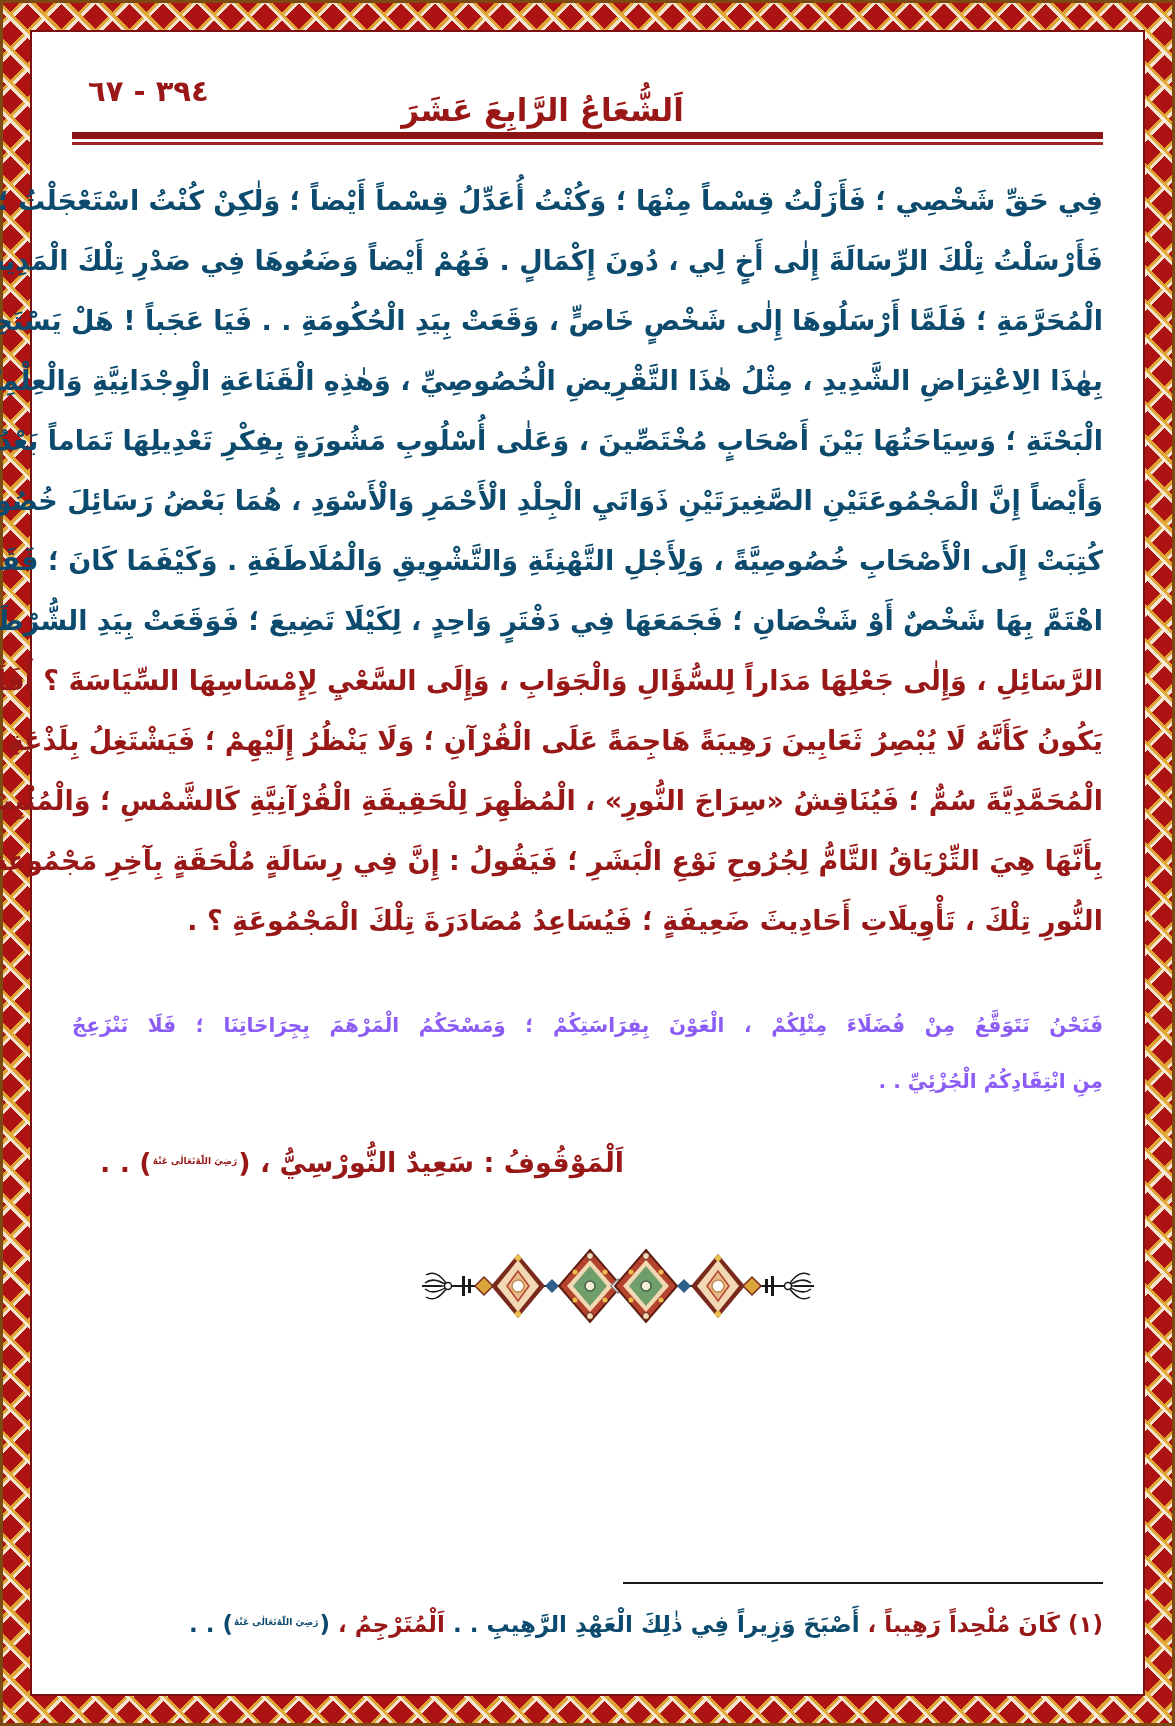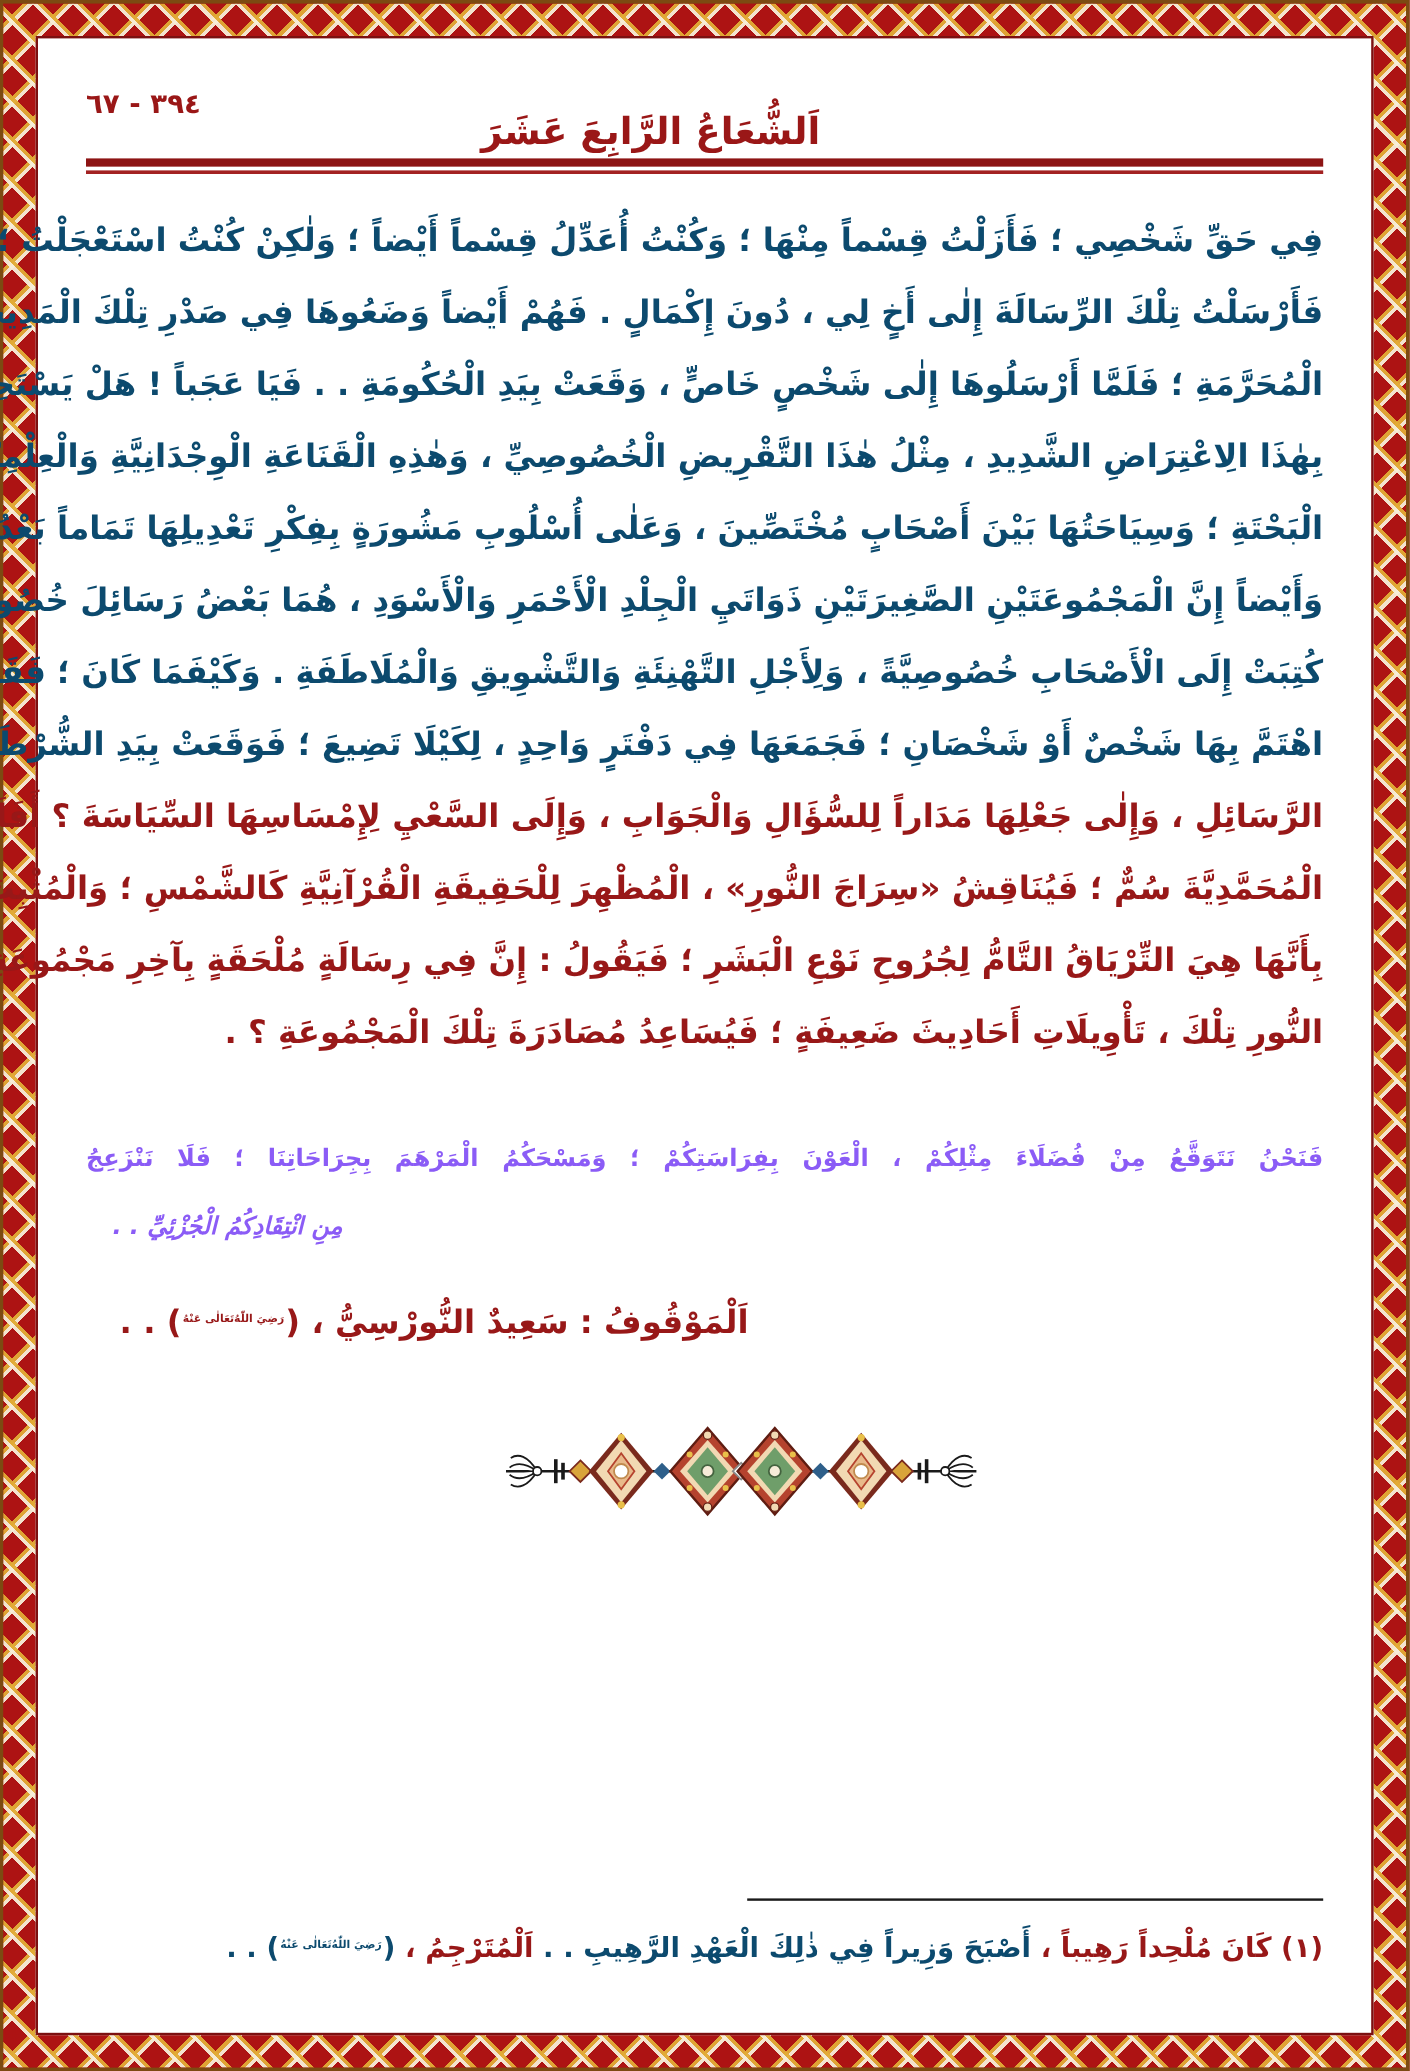--- a/index.html
+++ b/index.html
@@ -27,41 +27,41 @@
     font-weight:700;
     color:#1b1b1b;
   }
   
   .hdr{position:relative;height:52px;margin-top:40px;}
   .hdr .title{
     position:absolute;top:0;left:50%;transform:translateX(calc(-50% - 45px));
     font-size:31px;color:#9a1717;white-space:nowrap;margin-top:20px;
   }
   .hdr .pnum{
-    position:absolute;top:2px;left:0;
-    font-size:23px;color:#9a1717;direction:rtl;white-space:nowrap;
+    position:absolute;top:2px;left:16px;
+    font-size:29px;color:#9a1717;direction:rtl;white-space:nowrap;
   }
   .hrule{margin-top:8px;}
   .hrule .thick{height:7px;background:#8d1414;}
   .hrule .gap{height:3px;background:#fff;}
   .hrule .thin{height:3px;background:#a32222;}
   
   .body{margin-top:26px;font-size:27px;}
   .bline{
     line-height:60px;height:60px;white-space:nowrap;
     text-align:justify;text-align-last:justify;
     overflow:visible;
   }
   .bline.lastline{text-align-last:right;}
   .red{color:#981818;}
   .black{color:#0c4a6e;}
   
   .quote{margin-top:46px;font-size:20px;color:#8b5cf6;}
   .qline1{line-height:56px;height:56px;text-align:justify;text-align-last:justify;white-space:nowrap;}
-  .qline2{line-height:56px;height:56px;text-align:left;padding-left:22px;font-style:italic;}
+  .qline2{line-height:56px;height:56px;text-align:right;padding-left:22px;}
   
   .sig{margin-top:28px;font-size:27px;color:#981818;text-align:left;padding-left:28px;line-height:52px;}
   
   .seal{
     display:inline-flex;flex-direction:row;align-items:center;
     font-size:9px;line-height:1.1;vertical-align:middle;
     transform:translateY(-3px);padding:0 1px;
   }
   
   .ornament-wrap{margin-top:58px;text-align:center;transform:translateX(30px);}
@@ -90,20 +90,21 @@
       <div class="body">
         <div class="bline black">فِي حَقِّ شَخْصِي ؛ فَأَزَلْتُ قِسْماً مِنْهَا ؛ وَكُنْتُ أُعَدِّلُ قِسْماً أَيْضاً ؛ وَلٰكِنْ كُنْتُ اسْتَعْجَلْتُ ؛</div>
         <div class="bline black">فَأَرْسَلْتُ تِلْكَ الرِّسَالَةَ إِلٰى أَخٍ لِي ، دُونَ إِكْمَالٍ . فَهُمْ أَيْضاً وَضَعُوهَا فِي صَدْرِ تِلْكَ الْمَدِيحَةِ</div>
         <div class="bline black">الْمُحَرَّمَةِ ؛ فَلَمَّا أَرْسَلُوهَا إِلٰى شَخْصٍ خَاصٍّ ، وَقَعَتْ بِيَدِ الْحُكُومَةِ . . فَيَا عَجَباً ! هَلْ يَسْتَحِقُّ</div>
         <div class="bline black">بِهٰذَا الِاعْتِرَاضِ الشَّدِيدِ ، مِثْلُ هٰذَا التَّقْرِيضِ الْخُصُوصِيِّ ، وَهٰذِهِ الْقَنَاعَةِ الْوِجْدَانِيَّةِ وَالْعِلْمِيَّةِ</div>
         <div class="bline black">الْبَحْتَةِ ؛ وَسِيَاحَتُهَا بَيْنَ أَصْحَابٍ مُخْتَصِّينَ ، وَعَلٰى أُسْلُوبِ مَشُورَةٍ بِفِكْرِ تَعْدِيلِهَا تَمَاماً بَعْدُ ؟ .</div>
         <div class="bline black">وَأَيْضاً إِنَّ الْمَجْمُوعَتَيْنِ الصَّغِيرَتَيْنِ ذَوَاتَيِ الْجِلْدِ الْأَحْمَرِ وَالْأَسْوَدِ ، هُمَا بَعْضُ رَسَائِلَ خُصُوصِيَّةٍ</div>
         <div class="bline black">كُتِبَتْ إِلَى الْأَصْحَابِ خُصُوصِيَّةً ، وَلِأَجْلِ التَّهْنِئَةِ وَالتَّشْوِيقِ وَالْمُلَاطَفَةِ . وَكَيْفَمَا كَانَ ؛ فَقَدْ</div>
         <div class="bline black">اهْتَمَّ بِهَا شَخْصٌ أَوْ شَخْصَانِ ؛ فَجَمَعَهَا فِي دَفْتَرٍ وَاحِدٍ ، لِكَيْلَا تَضِيعَ ؛ فَوَقَعَتْ بِيَدِ الشُّرْطَةِ</div>
         <div class="bline red">الرَّسَائِلِ ، وَإِلٰى جَعْلِهَا مَدَاراً لِلسُّؤَالِ وَالْجَوَابِ ، وَإِلَى السَّعْيِ لِإِمْسَاسِهَا السِّيَاسَةَ ؟ أَفَلَا</div>
+        <div class="bline red">يَكُونُ كَأَنَّهُ لَا يُبْصِرُ ثَعَابِينَ رَهِيبَةً هَاجِمَةً عَلَى الْقُرْآنِ ؛ وَلَا يَنْظُرُ إِلَيْهِمْ ؛ فَيَشْتَغِلُ بِلَذْعَةِ</div>
         <div class="bline red">الْمُحَمَّدِيَّةَ سُمٌّ ؛ فَيُنَاقِشُ «سِرَاجَ النُّورِ» ، الْمُظْهِرَ لِلْحَقِيقَةِ الْقُرْآنِيَّةِ كَالشَّمْسِ ؛ وَالْمُثْبِتَ</div>
         <div class="bline red">بِأَنَّهَا هِيَ التِّرْيَاقُ التَّامُّ لِجُرُوحِ نَوْعِ الْبَشَرِ ؛ فَيَقُولُ : إِنَّ فِي رِسَالَةٍ مُلْحَقَةٍ بِآخِرِ مَجْمُوعَةِ</div>
         <div class="bline red lastline">النُّورِ تِلْكَ ، تَأْوِيلَاتِ أَحَادِيثَ ضَعِيفَةٍ ؛ فَيُسَاعِدُ مُصَادَرَةَ تِلْكَ الْمَجْمُوعَةِ ؟ .</div>
       </div>
 
       <div class="quote">
         <div class="qline1">فَنَحْنُ نَتَوَقَّعُ مِنْ فُضَلَاءَ مِثْلِكُمْ ، الْعَوْنَ بِفِرَاسَتِكُمْ ؛ وَمَسْحَكُمُ الْمَرْهَمَ بِجِرَاحَاتِنَا ؛ فَلَا نَنْزَعِجُ</div>
         <div class="qline2">مِنِ انْتِقَادِكُمُ الْجُزْئِيِّ . .</div>
       </div>
 

